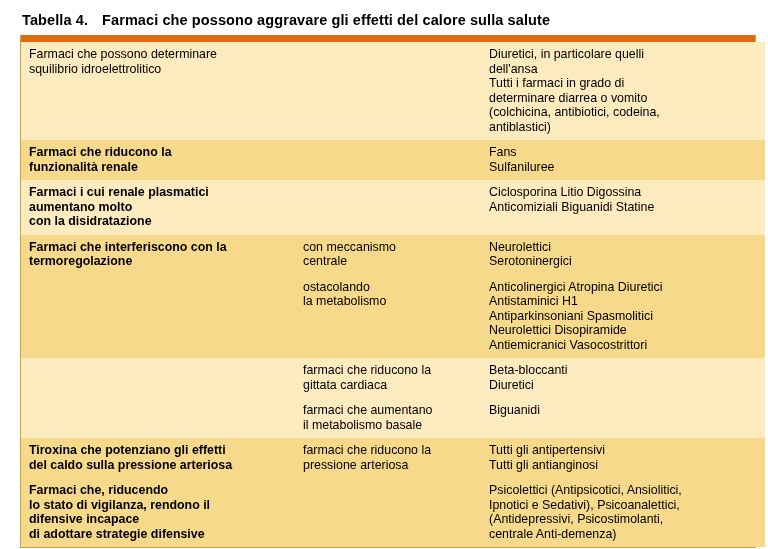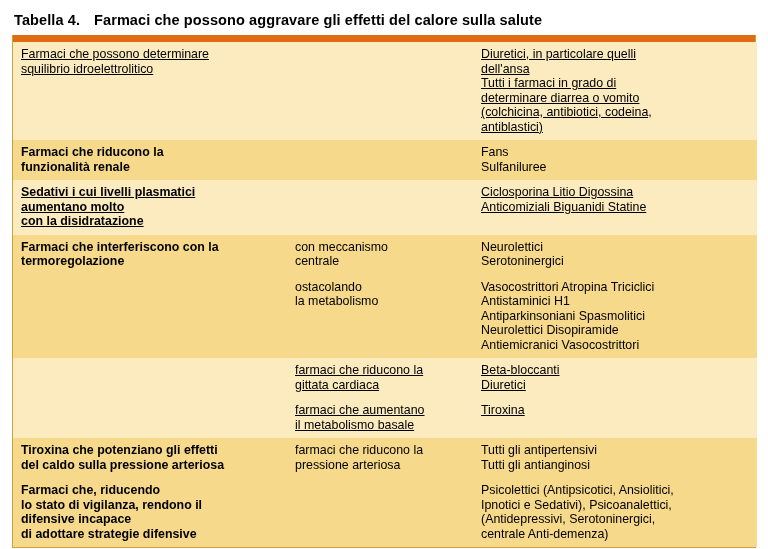--- a/index.html
+++ b/index.html
@@ -12,21 +12,21 @@
     height: 549px;
     font-family: "Liberation Sans", sans-serif;
     color: #000000;
     overflow: hidden;
   }
   .page {
     position: relative;
     width: 768px;
     height: 549px;
     box-sizing: border-box;
-    padding: 8px 12px 0 12px;
+    padding: 8px 12px 0 20px;
   }
   .caption {
     font-size: 14.5px;
     font-weight: bold;
     color: #000000;
     margin: 4px 0 7px 2px;
     letter-spacing: 0.1px;
     white-space: nowrap;
   }
   .caption .cap-num {
@@ -49,21 +49,21 @@
     line-height: 1.17;
   }
   table.tbl td {
     vertical-align: top;
     padding: 5px 8px 6px 8px;
     border: none;
   }
   .col-a { width: 274px; }
   .col-b { width: 186px; }
   .col-c { width: 284px; }
-  .row-light td { background: #fdebc0; text-decoration: underline; }
+  .row-light td { background: #fdebc0; }
   .row-dark td  { background: #f7d98b; }
   .cell-bold { font-weight: bold; }
   .ln { display: block; }
   
 </style>
 </head>
 <body>
 
 <div class="page">
 
@@ -101,21 +101,21 @@
               <span class="ln">funzionalità renale</span>
             </td>
             <td></td>
             <td>
               <span class="ln">Fans</span>
               <span class="ln">Sulfaniluree</span>
             </td>
           </tr>
           <tr class="row-light">
             <td class="cell-bold">
-              <span class="ln">Sedativi i cui livelli plasmatici</span>
+              <span class="ln">Farmaci i cui renale plasmatici</span>
               <span class="ln">aumentano molto</span>
               <span class="ln">con la disidratazione</span>
             </td>
             <td></td>
             <td>
               <span class="ln">Ciclosporina Litio Digossina</span>
               <span class="ln">Anticomiziali Biguanidi Statine</span>
             </td>
           </tr>
           <tr class="row-dark">
@@ -132,21 +132,21 @@
               <span class="ln">Serotoninergici</span>
             </td>
           </tr>
           <tr class="row-dark">
             <td></td>
             <td>
               <span class="ln">ostacolando</span>
               <span class="ln">la metabolismo</span>
             </td>
             <td>
-              <span class="ln">Vasocostrittori Atropina Triciclici</span>
+              <span class="ln">Anticolinergici Atropina Diuretici</span>
               <span class="ln">Antistaminici H1</span>
               <span class="ln">Antiparkinsoniani Spasmolitici</span>
               <span class="ln">Neurolettici Disopiramide</span>
               <span class="ln">Antiemicranici Vasocostrittori</span>
             </td>
           </tr>
           <tr class="row-light">
             <td></td>
             <td>
               <span class="ln">farmaci che riducono la</span>
@@ -157,21 +157,21 @@
               <span class="ln">Diuretici</span>
             </td>
           </tr>
           <tr class="row-light">
             <td></td>
             <td>
               <span class="ln">farmaci che aumentano</span>
               <span class="ln">il metabolismo basale</span>
             </td>
             <td>
-              <span class="ln">Tiroxina</span>
+              <span class="ln">Biguanidi</span>
             </td>
           </tr>
           <tr class="row-dark">
             <td class="cell-bold">
               <span class="ln">Tiroxina che potenziano gli effetti</span>
               <span class="ln">del caldo sulla pressione arteriosa</span>
             </td>
             <td>
               <span class="ln">farmaci che riducono la</span>
               <span class="ln">pressione arteriosa</span>
@@ -185,21 +185,21 @@
             <td class="cell-bold">
               <span class="ln">Farmaci che, riducendo</span>
               <span class="ln">lo stato di vigilanza, rendono il</span>
               <span class="ln">difensive incapace</span>
               <span class="ln">di adottare strategie difensive</span>
             </td>
             <td></td>
             <td>
               <span class="ln">Psicolettici (Antipsicotici, Ansiolitici,</span>
               <span class="ln">Ipnotici e Sedativi), Psicoanalettici,</span>
-              <span class="ln">(Antidepressivi, Serotoninergici,</span>
+              <span class="ln">(Antidepressivi, Psicostimolanti,</span>
               <span class="ln">centrale Anti-demenza)</span>
             </td>
           </tr>
         </tbody>
     </table>
   </div>
 
 </div>
 
 </body></html>

